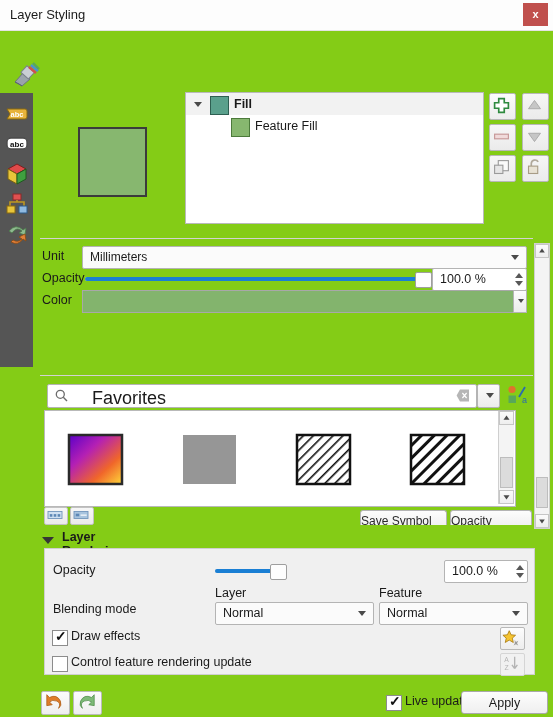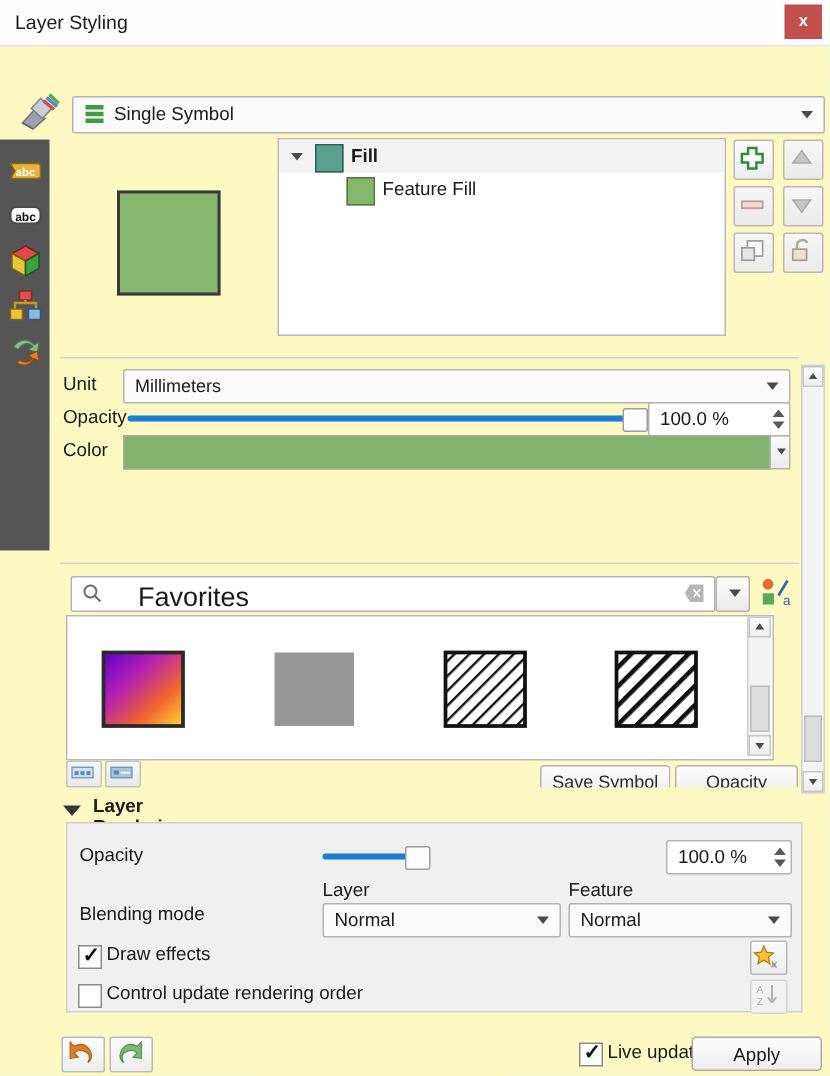--- a/index.html
+++ b/index.html
@@ -3,21 +3,21 @@
 <meta charset="utf-8">
 <style>
   html,body{margin:0;padding:0;}
   body{
     width:553px;height:717px;overflow:hidden;
     font-family:"Liberation Sans",sans-serif;
     font-size:12px;color:#1a1a1a;
     background:#f0f0f0;
     -webkit-font-smoothing:antialiased;
   }
-  .app{position:relative;width:553px;height:717px;background:#fef9c3;}
+  .app{position:relative;width:553px;height:717px;background:#84cc16;}
 
   
   .titlebar{position:absolute;left:0;top:0;width:553px;height:30px;background:#fdfdfd;border-bottom:1px solid #e3e3e3;}
   .title-text{position:absolute;left:10px;top:7px;font-size:13px;color:#1c1c1c;}
   .close-btn{position:absolute;right:5px;top:3px;width:25px;height:23px;background:#c0504d;border:none;color:#fff;font-size:11px;font-weight:bold;line-height:23px;text-align:center;cursor:pointer;}
 
   
   .layer-combo{position:absolute;left:5px;top:34px;width:543px;height:23px;background:#fbfbfb;border:1px solid #b4b4b4;border-radius:2px;}
   .layer-combo .polyicon{position:absolute;left:6px;top:4px;width:16px;height:14px;}
   .layer-combo .label{position:absolute;left:27px;top:4px;font-size:12.5px;}
@@ -83,21 +83,21 @@
   
   .gallery{position:absolute;left:44px;top:410px;width:470px;height:95px;background:#ffffff;border:1px solid #b9b9b9;}
   .thumb{position:absolute;top:22px;width:57px;height:53px;cursor:pointer;}
   .gal-sb{position:absolute;left:498px;top:411px;width:15px;height:93px;background:#f4f4f4;border-left:1px solid #cfcfcf;}
   .sb-arrow{position:absolute;left:0;width:15px;height:14px;background:linear-gradient(#fbfbfb,#eeeeee);border:1px solid #c6c6c6;box-sizing:border-box;}
   .sb-thumb{position:absolute;left:1px;width:13px;background:#dcdcdc;border:1px solid #bdbdbd;box-sizing:border-box;}
 
   
   .viewtog{position:absolute;top:507px;width:22px;height:16px;background:linear-gradient(#f7f7f7,#eaeaea);border:1px solid #c2c2c2;border-radius:2px;cursor:pointer;}
   .clipbtn{position:absolute;top:510px;height:14px;background:linear-gradient(#fdfdfd,#f1f1f1);border:1px solid #b4b4b4;border-bottom:none;border-radius:3px 3px 0 0;overflow:hidden;cursor:pointer;}
-  .clipbtn span{position:absolute;left:0;top:3px;width:100%;text-align:center;font-size:12px;color:#2a2a2a;}
+  .clipbtn span{position:absolute;left:0;top:3px;width:100%;font-size:12px;color:#2a2a2a;}
 
   
   .outer-sb{position:absolute;left:534px;top:243px;width:16px;height:286px;background:#f4f4f4;border:1px solid #d0d0d0;box-sizing:border-box;}
 
   
   .section-hdr{position:absolute;left:42px;top:529px;cursor:pointer;}
   .section-tri{position:absolute;left:0;top:8px;width:0;height:0;border-left:6px solid transparent;border-right:6px solid transparent;border-top:7px solid #353535;}
   .section-title{position:absolute;left:20px;top:1px;font-weight:bold;font-size:12.5px;}
   .render-panel{position:absolute;left:44px;top:548px;width:489px;height:125px;background:#f0f0f0;border:1px solid #cfcfcf;}
 
@@ -128,29 +128,20 @@
 
 
   <svg class="brush-icon" viewBox="0 0 30 26">
     <path d="M5 20 L13 11 L20 17 L12 24 Z" fill="#9aa3ab" stroke="#6b7480" stroke-width="1"></path>
     <path d="M5 20 L9 22 L12 24" fill="none" stroke="#5b6470" stroke-width="1"></path>
     <rect x="13" y="6" width="10" height="9" transform="rotate(42 18 10)" fill="#c9ced4" stroke="#7a828c" stroke-width="1"></rect>
     <path d="M19 5 L26 11" stroke="#d14f4f" stroke-width="2.4"></path>
     <path d="M21 3 L28 9" stroke="#4a8fd4" stroke-width="2.4"></path>
     <path d="M23 1 L29 7" stroke="#58a85a" stroke-width="2.4"></path>
   </svg>
-  <div class="renderer-combo">
-    <svg class="symicon" viewBox="0 0 14 14">
-      <rect x="1" y="1" width="12" height="3" fill="#3e9e3e"></rect>
-      <rect x="1" y="5.5" width="12" height="3" fill="#3e9e3e"></rect>
-      <rect x="1" y="10" width="12" height="3" fill="#3e9e3e"></rect>
-    </svg>
-    <div class="label">Single Symbol</div>
-    <div class="combo-arrow"></div>
-  </div>
 
   <div class="leftstrip">
     <div class="strip-btn" style="top:9px;">
       <svg viewBox="0 0 24 24" width="24" height="24">
         <path d="M2 7 h18 a2 2 0 0 1 2 2 v6 a2 2 0 0 1 -2 2 h-18 l3 -5 z" fill="#e8b33a" stroke="#8a6a10" stroke-width="1"></path>
         <text x="12" y="15" font-size="7.5" font-weight="bold" fill="#ffffff" text-anchor="middle" font-family="Liberation Sans">abc</text>
       </svg>
     </div>
     <div class="strip-btn" style="top:39px;">
       <svg viewBox="0 0 24 24" width="24" height="24">
@@ -397,21 +388,21 @@
     </div>
     <div class="prop-label" style="left:26px;top:80px;">Draw effects</div>
     <div class="eff-btn" style="left:455px;top:78px;">
       <svg viewBox="0 0 23 21" width="21" height="19">
         <path d="M9 3 L11 7.5 L16 8 L12.4 11.2 L13.5 16 L9 13.4 L4.6 16 L5.7 11.2 L2 8 L7 7.5 Z" fill="#f5c431" stroke="#a87a10" stroke-width="0.9"></path>
         <path d="M15 13 l1.4 2.6 l2.6 -1.4 l-1.4 2.6 l1.4 2.6 l-2.6 -1.4 l-2.6 1.4 l1.4 -2.6 z" fill="#9a9a9a"></path>
       </svg>
     </div>
 
     <div class="chk" style="left:7px;top:107px;"></div>
-    <div class="prop-label" style="left:26px;top:106px;">Control update rendering order</div>
+    <div class="prop-label" style="left:26px;top:106px;">Control feature rendering update</div>
     <div class="eff-btn disabled" style="left:455px;top:104px;">
       <svg viewBox="0 0 23 21" width="21" height="19">
         <text x="6" y="9" font-size="7.5" fill="#b4b4b4" text-anchor="middle" font-family="Liberation Sans">A</text>
         <text x="6" y="18" font-size="7.5" fill="#b4b4b4" text-anchor="middle" font-family="Liberation Sans">Z</text>
         <path d="M15 3 v13 M15 16 l-3 -4 M15 16 l3 -4" stroke="#b4b4b4" stroke-width="1.5" fill="none"></path>
       </svg>
     </div>
   </div>
 
   <div class="navbtn" style="left:41px;">

